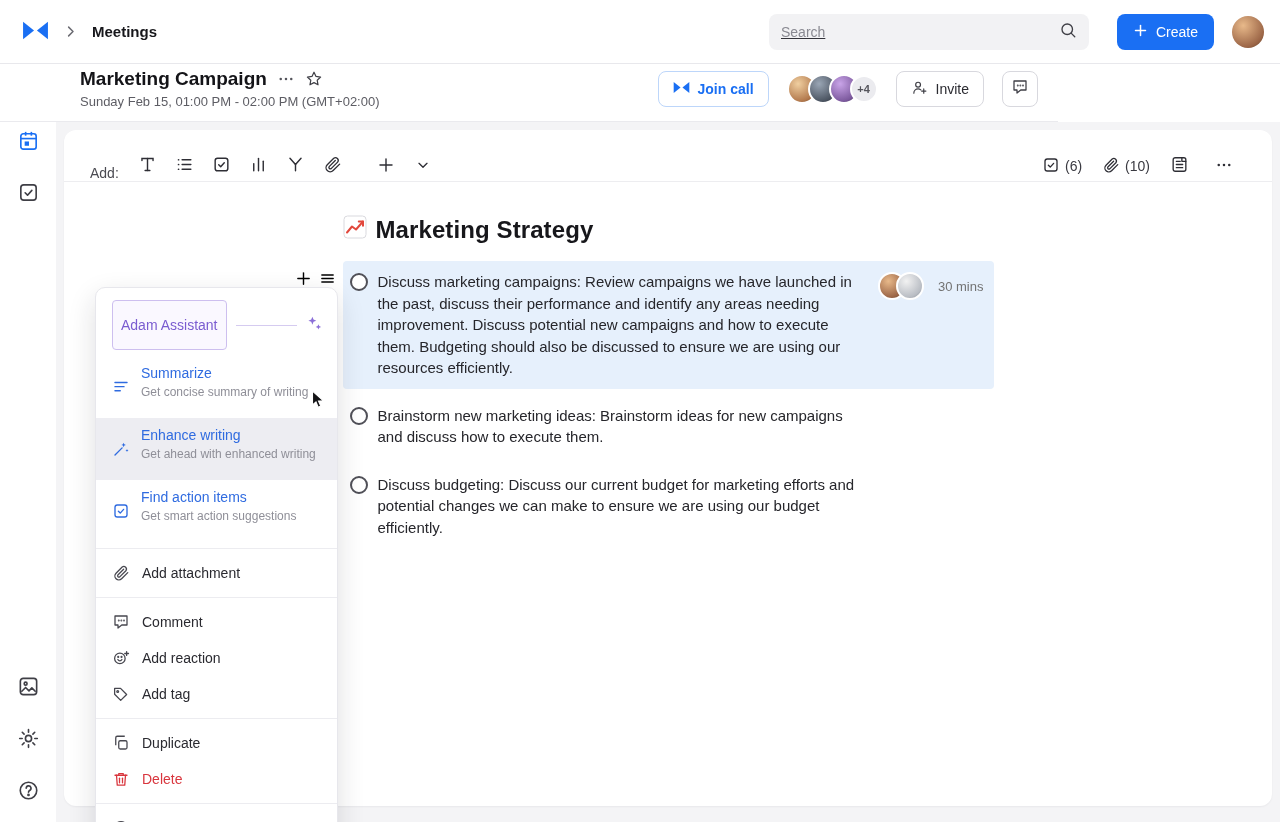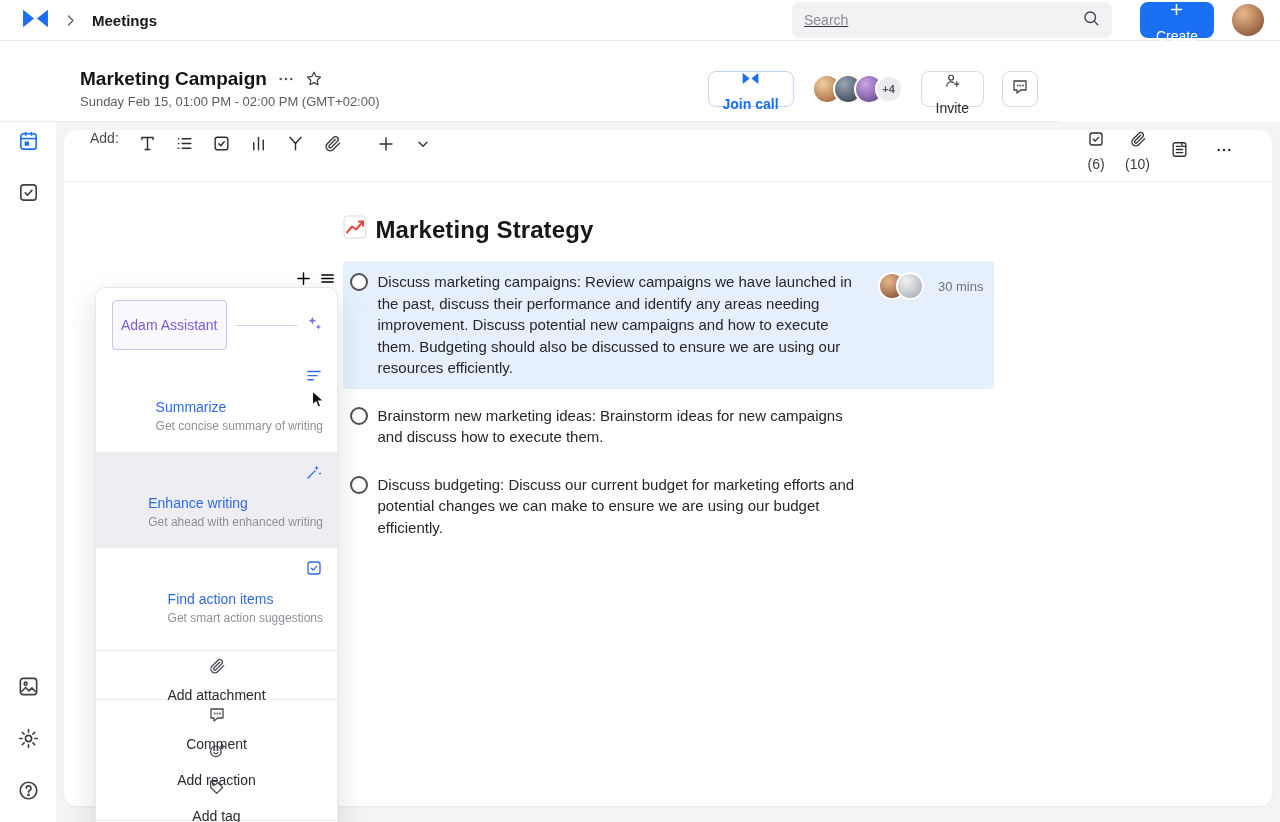--- a/index.html
+++ b/index.html
@@ -1,21 +1,21 @@
 <!DOCTYPE html>
 <html><head>
 <meta charset="utf-8">
 <style>
   * { margin:0; padding:0; box-sizing:border-box; }
   html,body { width:1280px; height:822px; overflow:hidden; }
   body { font-family:"Liberation Sans","DejaVu Sans",sans-serif; background:#fff; position:relative; color:#222; }
-  button { font-family:inherit; background:none; border:none; cursor:pointer;flex-direction:column; }
+  button { font-family:inherit; background:none; border:none; cursor:pointer; }
 
   
-  .topbar { position:absolute; top:0; left:0; width:1280px; height:41px; background:#fff;
+  .topbar { position:absolute; top:0; left:0; width:1280px; height:64px; background:#fff;
             border-bottom:1px solid #e8e8ec; display:flex; align-items:center; padding:0 16px; z-index:20; }
   .logo-btn { display:flex; align-items:center; margin-left:6px; }
   .crumb-chev { margin-left:14px; display:flex; align-items:center; }
   .app-title { margin-left:14px; font-size:15px; font-weight:700; color:#17171b; }
   .topbar .spacer { flex:1; }
   .search-box { width:320px; height:36px; background:#f2f2f4; border-radius:8px; display:flex; align-items:center;
                 padding:0 12px; margin-right:28px; }
   .search-box input { flex:1; border:none; background:transparent; outline:none; font-size:14px; color:#33333a;text-decoration:underline; }
   .search-box input::placeholder { color:#8a8a92; }
   .create-btn { height:36px; background:#1a6ff3; color:#fff; border-radius:8px; display:flex; align-items:center;
@@ -54,21 +54,21 @@
           flex-direction:column; align-items:center; padding:20px 0 16px; z-index:5; }
   .rail-group { display:flex; flex-direction:column; align-items:center; gap:24px; }
   .rail-group.bottom { margin-top:auto; }
   .rail-btn { width:28px; height:28px; display:flex; align-items:center; justify-content:center; color:#3f3f46; }
   .rail-btn.active { color:#1a6ff3; }
 
   
   .main-bg { position:absolute; top:122px; left:56px; right:0; bottom:0; background:#f4f4f6; }
   .card { position:absolute; top:8px; left:8px; right:8px; bottom:16px; background:#fff; border-radius:12px;
           box-shadow:0 1px 2px rgba(20,20,30,.05); overflow:hidden; }
-  .editor-toolbar { height:52px; display:flex; align-items:flex-start; padding:0 26px; border-bottom:1px solid #ededf0; }
+  .editor-toolbar { height:52px; display:flex; align-items:flex-end; padding:0 26px; border-bottom:1px solid #ededf0; }
   .add-label { font-size:14px; color:#4b4b52; margin-right:14px; }
   .tool-btn { width:30px; height:30px; border-radius:6px; display:flex; align-items:center; justify-content:center;
               color:#2e2e35; margin-right:7px; }
   .tool-btn.gap { margin-left:16px; }
   .toolbar-right { margin-left:auto; display:flex; align-items:center; gap:8px; }
   .count-group { display:flex; align-items:center; gap:5px; color:#2e2e35; padding:0 6px; }
   .count-text { font-size:14px; color:#3a3a41; }
 
   .doc-scroll { position:absolute; top:53px; left:0; right:0; bottom:0; overflow:hidden; }
   .doc-col { width:651px; margin:0 auto; padding-top:32px; position:relative; }

